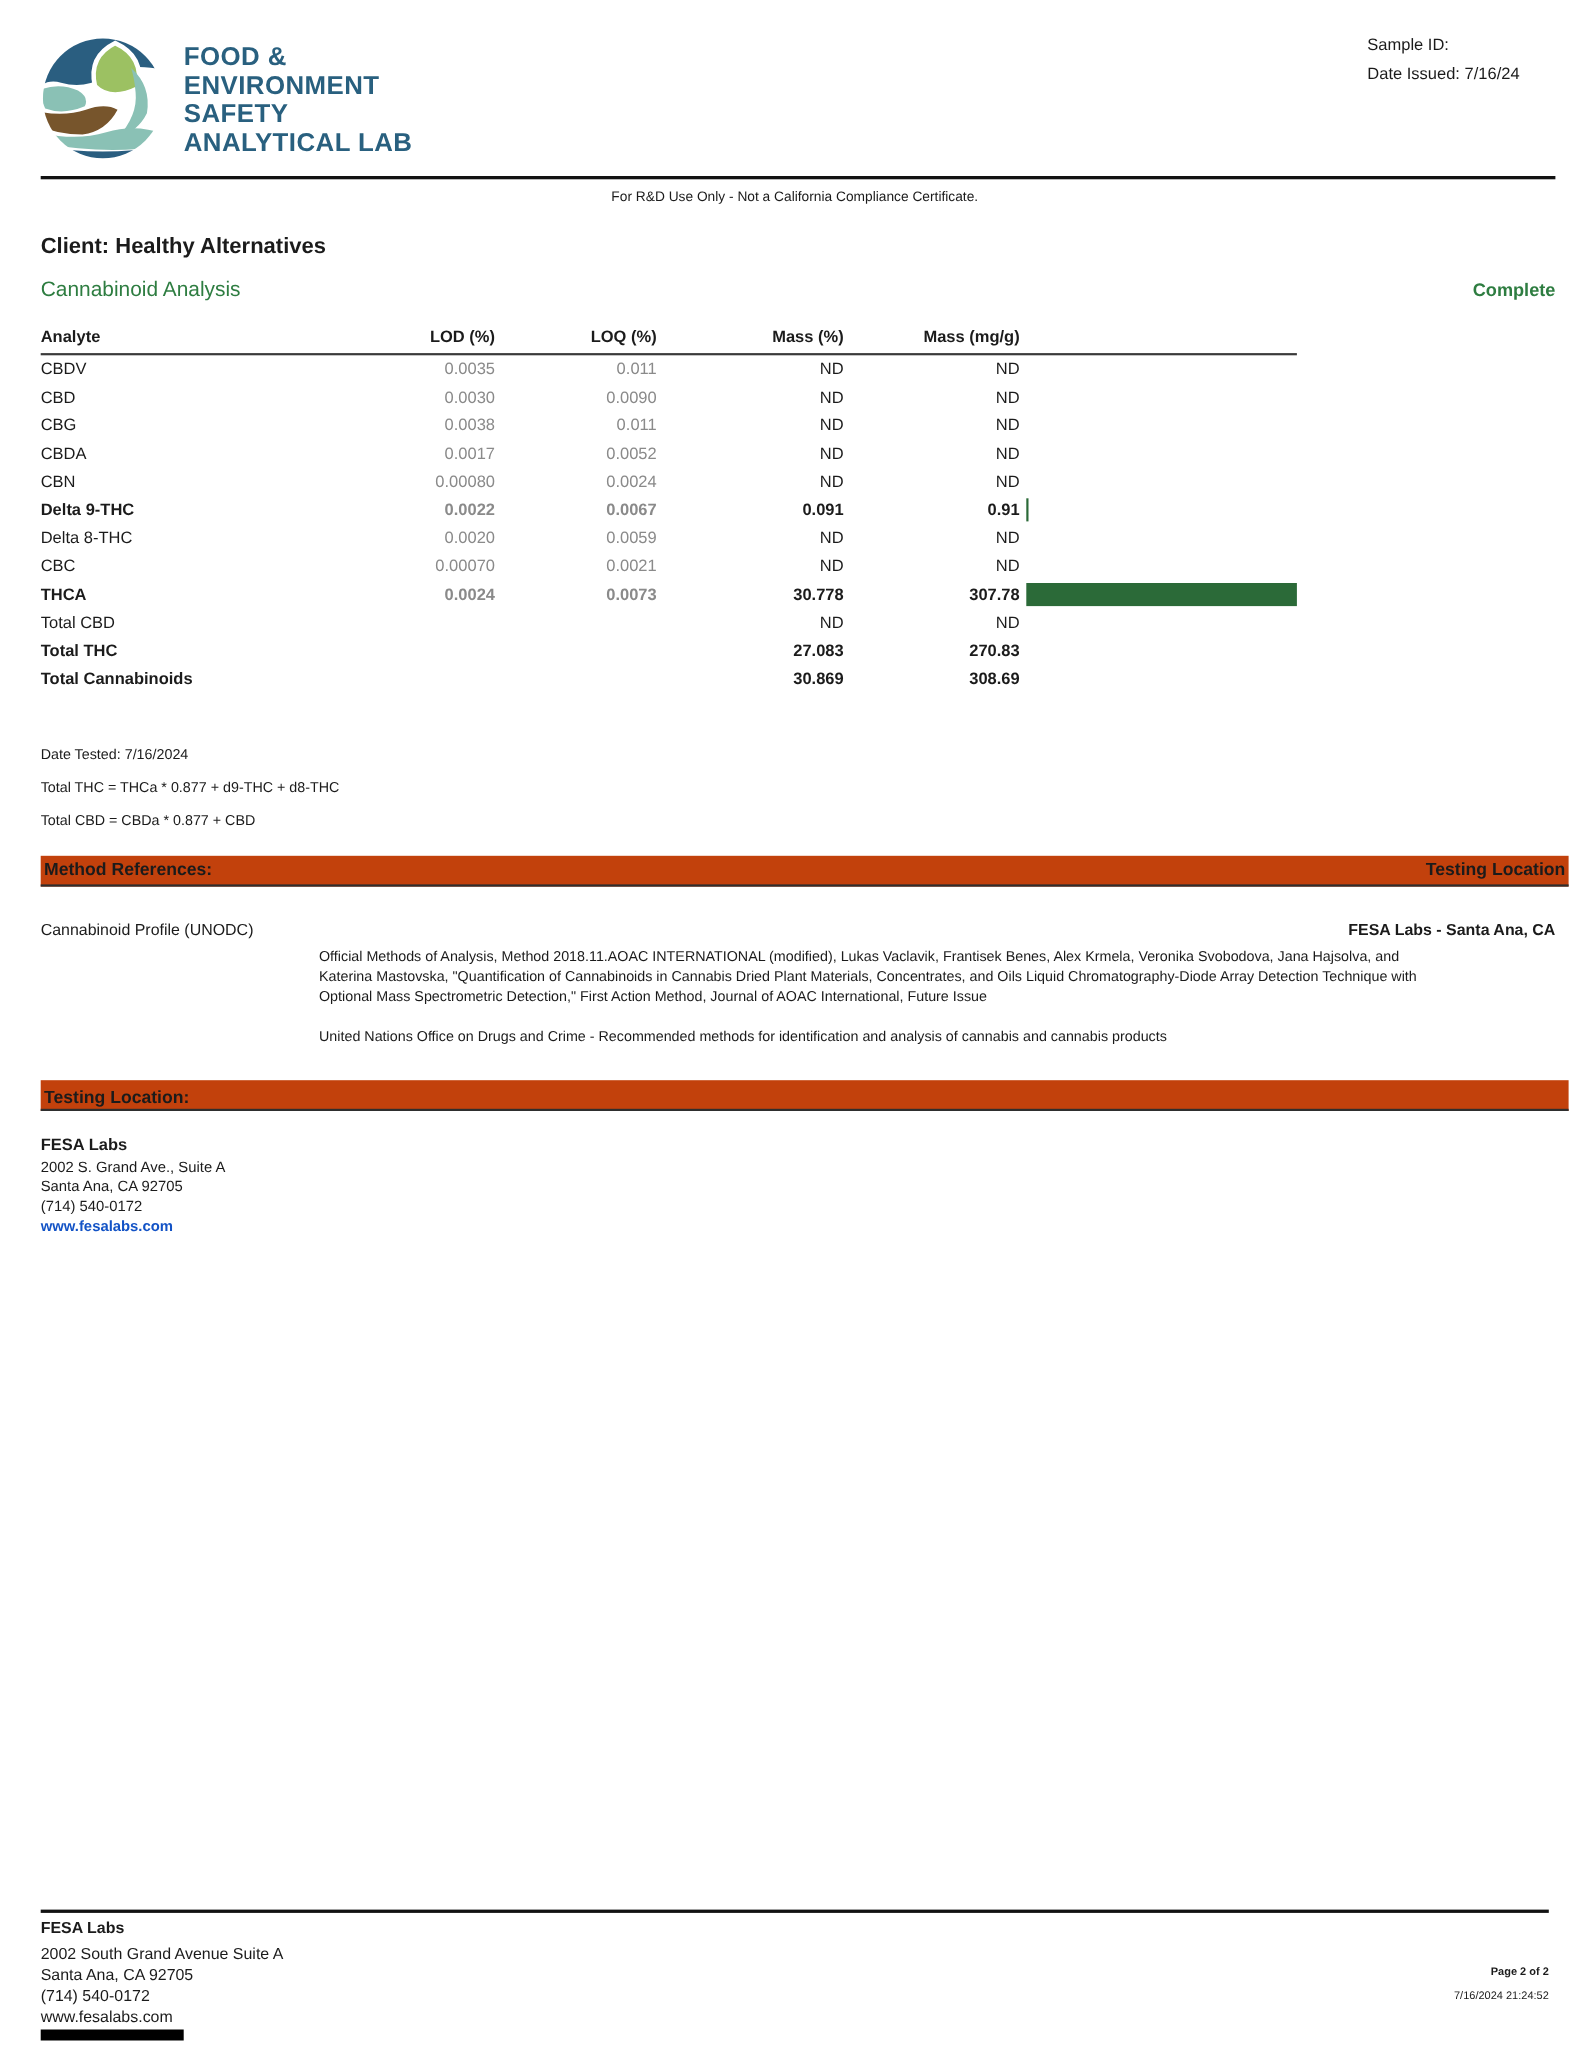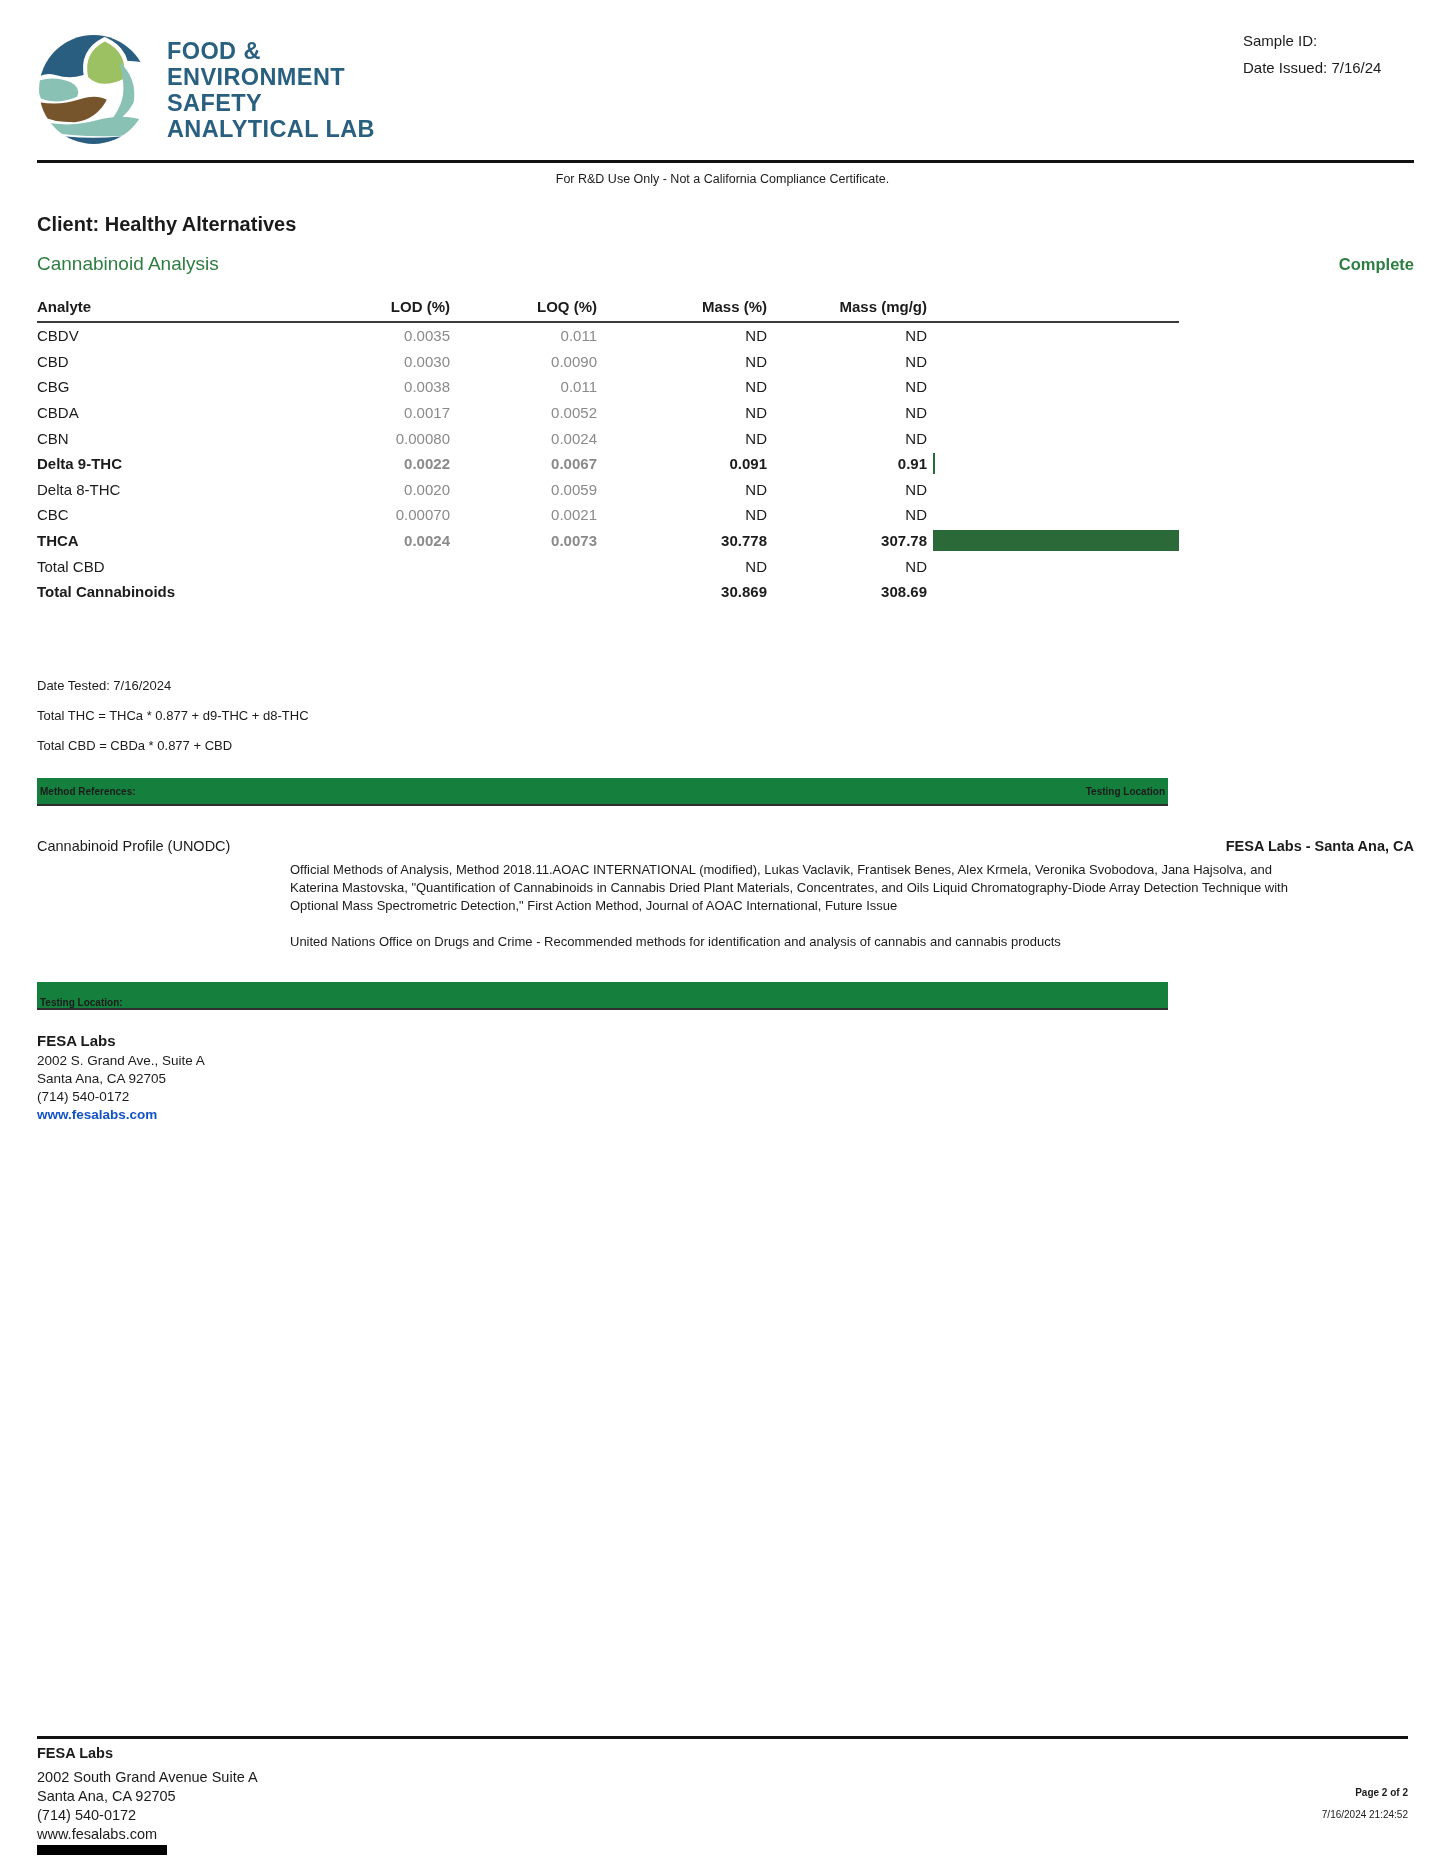--- a/index.html
+++ b/index.html
@@ -42,21 +42,21 @@
   .c-mmg{width:160px;text-align:right;}
   .c-bar{flex:1;display:flex;align-items:center;padding-left:6px;}
   .dim{color:var(--dim);}
   .bar{height:21px;background:var(--bar-green);}
 
   
   .notes{position:absolute;top:678px;left:37px;font-size:13px;line-height:16px;}
   .notes div{margin-bottom:14px;}
 
   
-  .gray-bar{position:absolute;left:37px;width:1131px;height:28px;background:#15803d;border-bottom:2px solid #2e2e2e;display:flex;justify-content:space-between;align-items:center;padding:0 3px;font-size:10px;font-weight:bold;}
+  .gray-bar{position:absolute;left:37px;width:1389px;height:28px;background:#c2410c;border-bottom:2px solid #2e2e2e;display:flex;justify-content:space-between;align-items:center;padding:0 3px;font-size:16px;font-weight:bold;}
   .bar-method{top:778px;}
   .bar-testing{top:982px;align-items:flex-end;}
 
   
   .method-content{position:absolute;top:838px;left:37px;width:1377px;}
   .method-top{display:flex;justify-content:space-between;font-size:14.5px;align-items:flex-end;}
   .method-location{font-weight:bold;}
   .citation{margin-left:253px;margin-top:7px;width:1020px;font-size:13px;line-height:18px;}
   .citation-2{margin-left:253px;margin-top:18px;width:1040px;font-size:13px;line-height:18px;}
 
@@ -207,20 +207,28 @@
         </div>
         <div class="trow">
           <div class="c-analyte">Total CBD</div>
           <div class="c-lod dim"></div>
           <div class="c-loq dim"></div>
           <div class="c-mpct">ND</div>
           <div class="c-mmg">ND</div>
           <div class="c-bar"></div>
         </div>
         <div class="trow bold">
+          <div class="c-analyte">Total THC</div>
+          <div class="c-lod dim"></div>
+          <div class="c-loq dim"></div>
+          <div class="c-mpct">27.083</div>
+          <div class="c-mmg">270.83</div>
+          <div class="c-bar"></div>
+        </div>
+        <div class="trow bold">
           <div class="c-analyte">Total Cannabinoids</div>
           <div class="c-lod dim"></div>
           <div class="c-loq dim"></div>
           <div class="c-mpct">30.869</div>
           <div class="c-mmg">308.69</div>
           <div class="c-bar"></div>
         </div>
       </div>
   </div>
 

